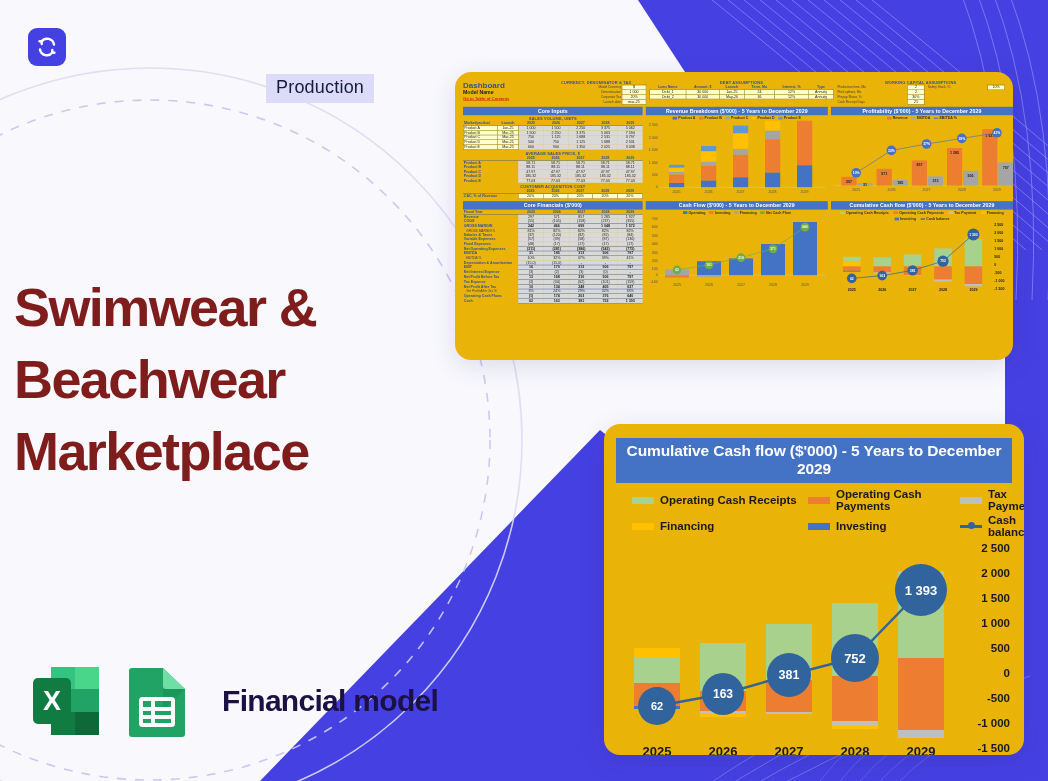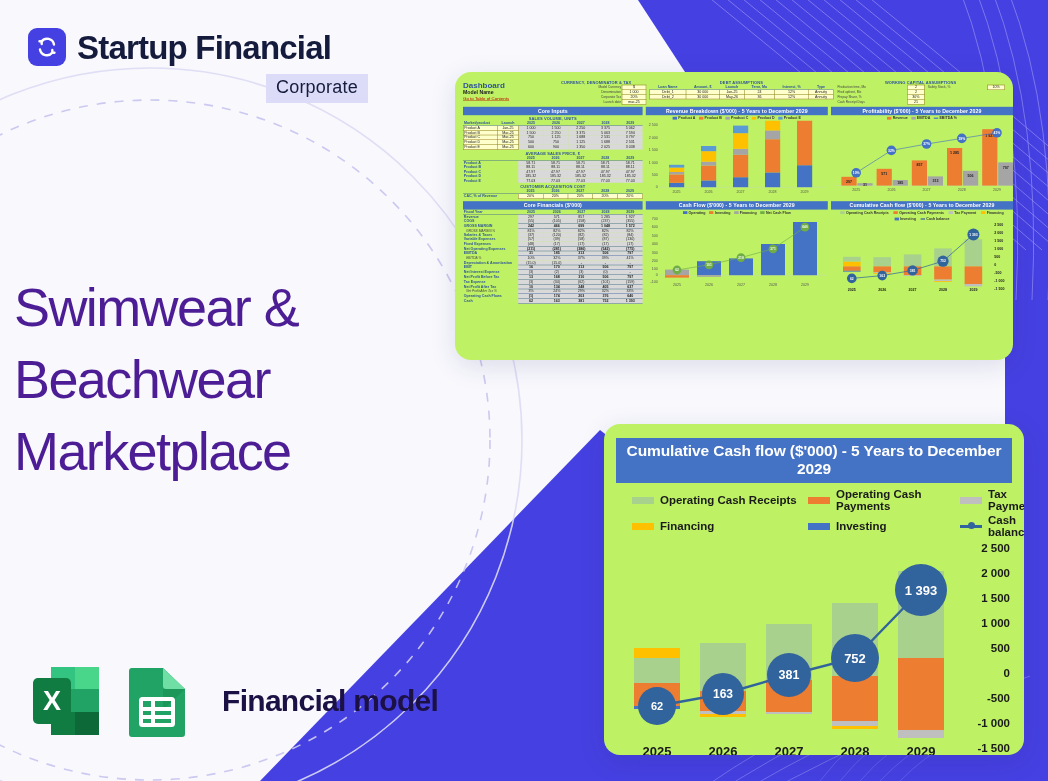--- a/index.html
+++ b/index.html
@@ -31,37 +31,37 @@
   .logo-sub {
     position: absolute; left: 266px; top: 74px;
     background: #dcdcf8; color: #141b3c;
     font-size: 18px; padding: 3px 10px 5px 10px;
     letter-spacing: 0.2px;
   }
 
   .headline {
     position: absolute; left: 14px; top: 272px;
     width: 400px;
-    font-size: 54px; font-weight: normal; line-height: 1.33;
-    color: #4c1d95; letter-spacing: -1.6px;
+    font-size: 54px; font-weight: bold; line-height: 1.33;
+    color: #7f1d1d; letter-spacing: -1.6px;
   }
 
   .bottom-icons {
     position: absolute; left: 30px; top: 661px;
     display: flex; align-items: center; gap: 19px;
   }
   .icon-box { width: 72px; height: 80px; position: relative; flex: none; }
   .fm-label {
     font-size: 30px; font-weight: bold; color: #1c1145;
     letter-spacing: -0.7px; margin-left: 10px;
   }
 
   
   .card {
-    position: absolute; background: #bef264;
+    position: absolute; background: #eab308;
     border-radius: 16px;
     box-shadow: 0 6px 26px rgba(40,40,110,0.13);
     overflow: hidden;
   }
   #dashboard-card { left: 455px; top: 72px; width: 558px; height: 288px; padding: 6px 4px; }
   #cashflow-card  { left: 604px; top: 424px; width: 420px; height: 331px; padding: 14px 12px 10px 12px; }
 
   
   #xl {
     width: 1395px; height: 720px;
@@ -197,23 +197,22 @@
 
 <div class="logo-row">
   <div class="logo-mark">
     <svg width="24" height="24" viewBox="0 0 24 24" fill="none" stroke="#ffffff" stroke-width="2.4" stroke-linecap="round">
       <path d="M19 9.5a7 7 0 0 0-12.4-3.1"></path>
       <path d="M5 14.5a7 7 0 0 0 12.4 3.1"></path>
       <path d="M4.5 6.3 6.6 6.4 6.7 9"></path>
       <path d="M19.5 17.7 17.4 17.6 17.3 15"></path>
     </svg>
   </div>
-  <div class="logo-text">Startup Financial</div>
 </div>
-<div class="logo-sub">Corporate</div>
+<div class="logo-sub">Production</div>
 
 <h1 class="headline">Swimwear &amp; Beachwear Marketplace</h1>
 
 <div class="bottom-icons">
   <div class="icon-box">
     <svg width="72" height="80" viewBox="0 0 72 80">
       <rect x="21" y="6" width="48" height="68" rx="3" fill="#21a366"></rect>
       <rect x="21" y="6" width="24" height="22" fill="#33c481"></rect>
       <rect x="45" y="6" width="24" height="22" fill="#4ad68a"></rect>
       <rect x="45" y="28" width="24" height="23" fill="#21a366"></rect>

